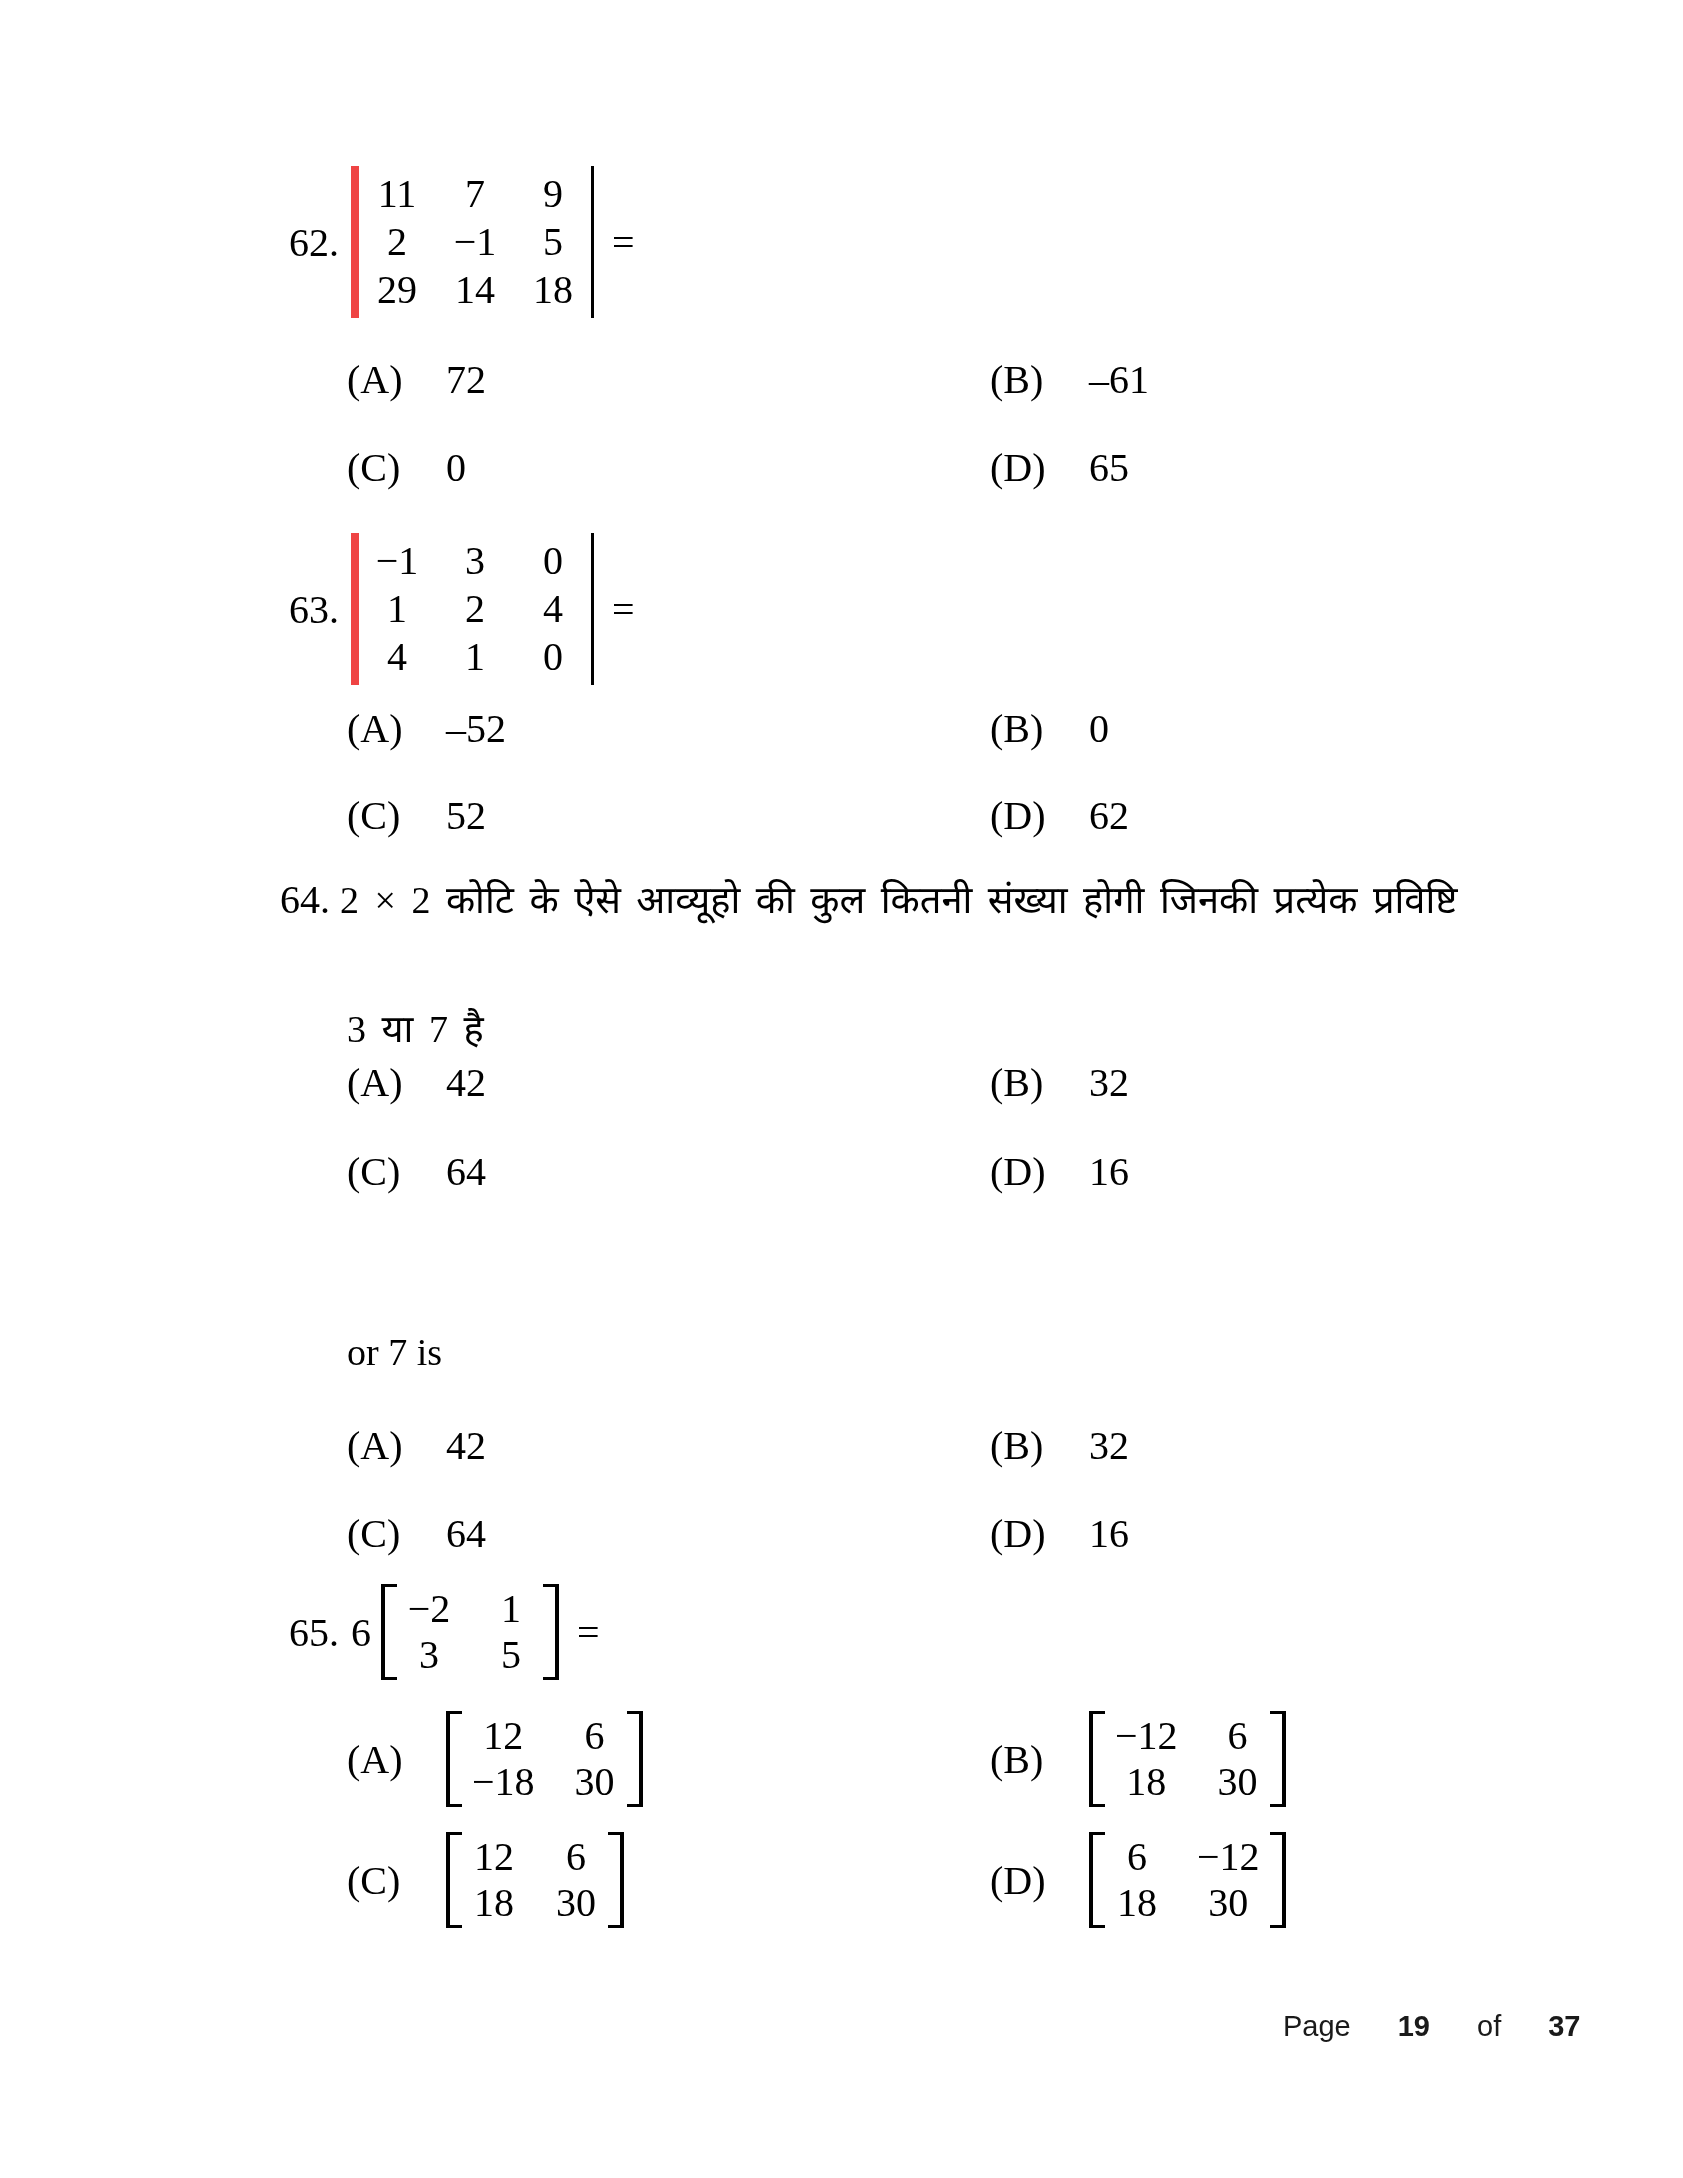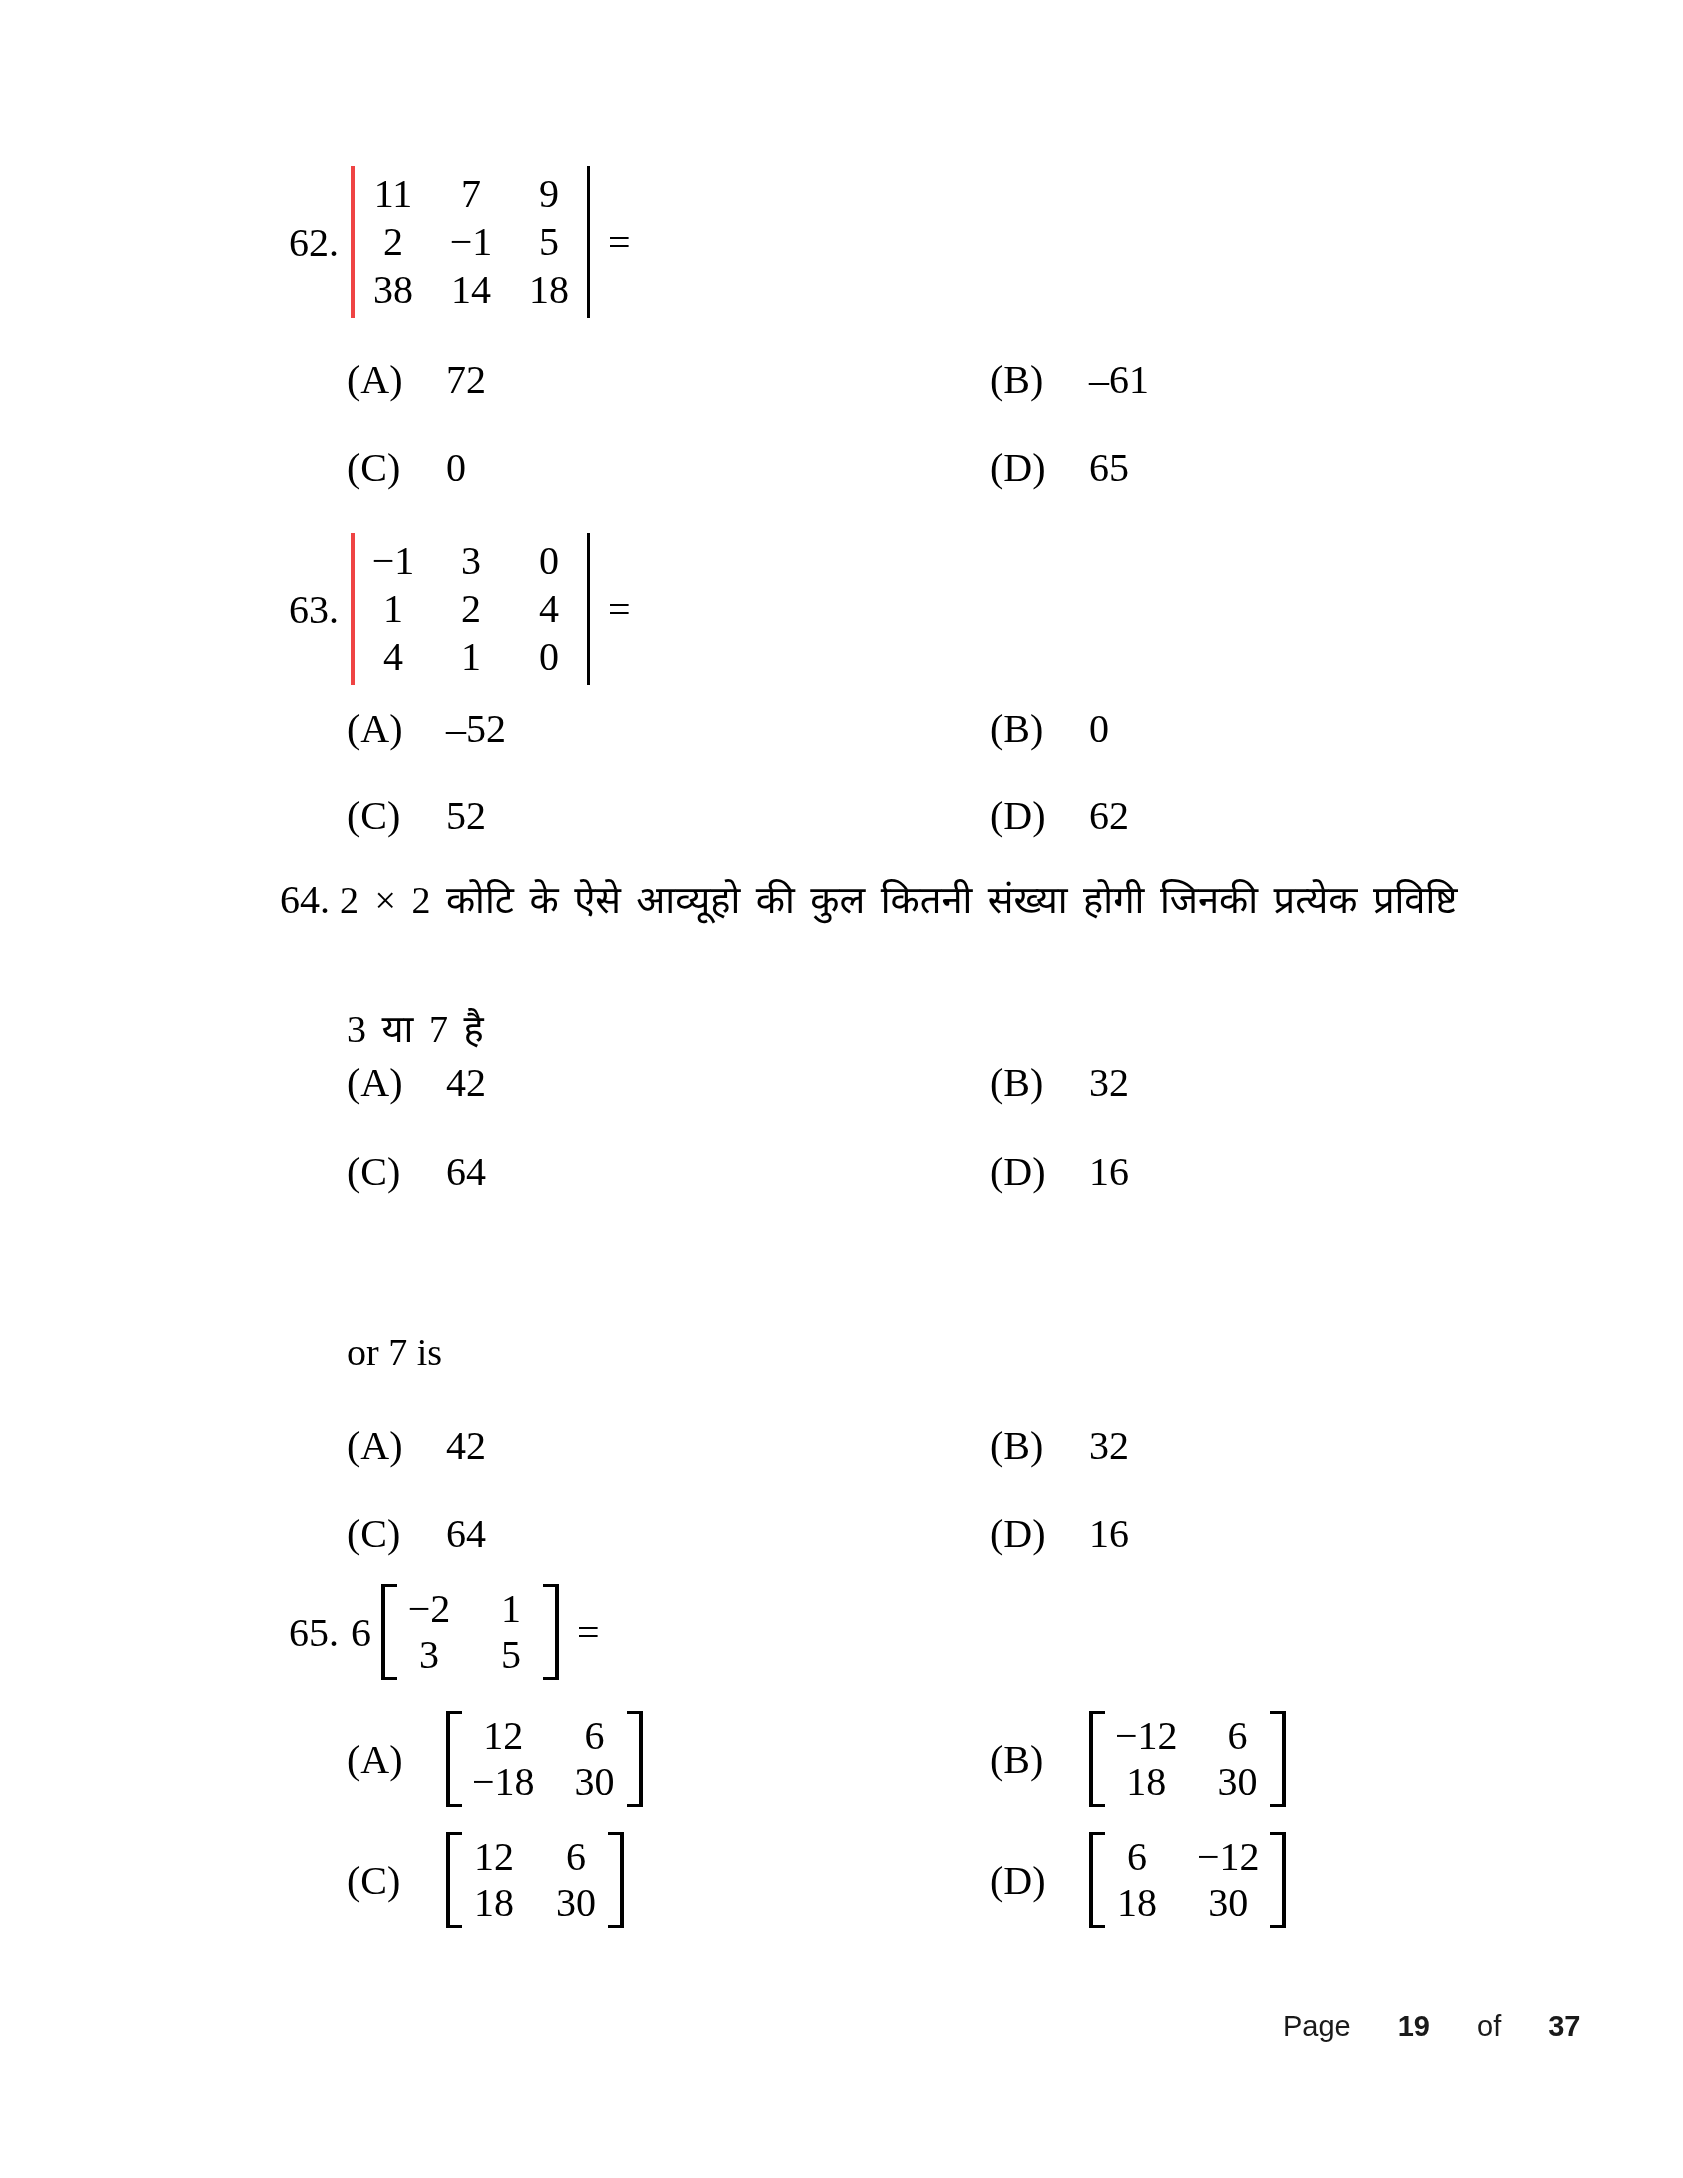--- a/index.html
+++ b/index.html
@@ -4,21 +4,21 @@
 <style>
   html,body { margin:0; padding:0; background:#e8e8e8; }
   .page {
     position:relative; width:1683px; height:2178px; background:#ffffff;
     font-family:"Liberation Serif", serif; color:#000; overflow:hidden;
   }
   .q-eq { position:absolute; display:flex; align-items:center; }
   .qnum { font-size:40px; margin-right:12px; white-space:nowrap;font-family:Liberation Serif, serif; }
   .det {
     display:grid; grid-template-columns:repeat(3,auto); column-gap:30px;
-    border-left:4px solid #ef4444; border-right:3px solid #000;
+    border-left:8px solid #ef4444; border-right:3px solid #000;
     padding:4px 14px; font-size:40px; line-height:48px; text-align:center;
   }
   .det span { min-width:48px; display:inline-block; }
   .eq { font-size:40px; margin-left:18px; }
   .scalar { font-size:40px; margin-right:10px; }
 
   .opt { position:absolute; display:flex; align-items:center; font-size:40px; line-height:48px; }
   .opt.left  { left:347px; }
   .opt.right { left:990px; }
   .opt-label { display:inline-block; width:99px; }
@@ -58,21 +58,21 @@
 
   <div class="q-eq" style="top:166px; left:289px;">
     <span class="qnum">62.</span>
     <div class="det">
       <span>11</span>
       <span>7</span>
       <span>9</span>
       <span>2</span>
       <span>−1</span>
       <span>5</span>
-      <span>38</span>
+      <span>29</span>
       <span>14</span>
       <span>18</span>
     </div>
     <span class="eq">=</span>
   </div>
 
   <div class="opt left" style="top:356px;">
     <span class="opt-label">(A)</span>
     <span class="opt-value">72</span>
   </div>

